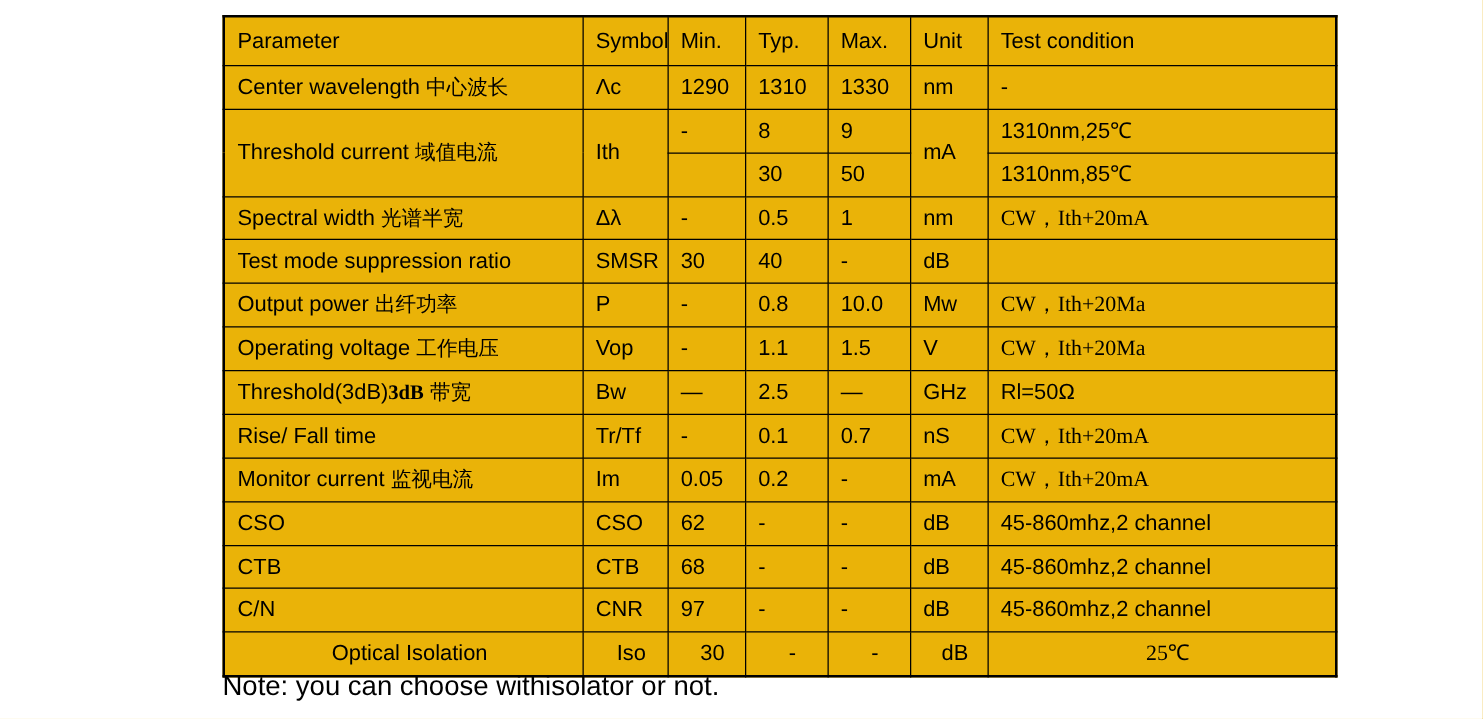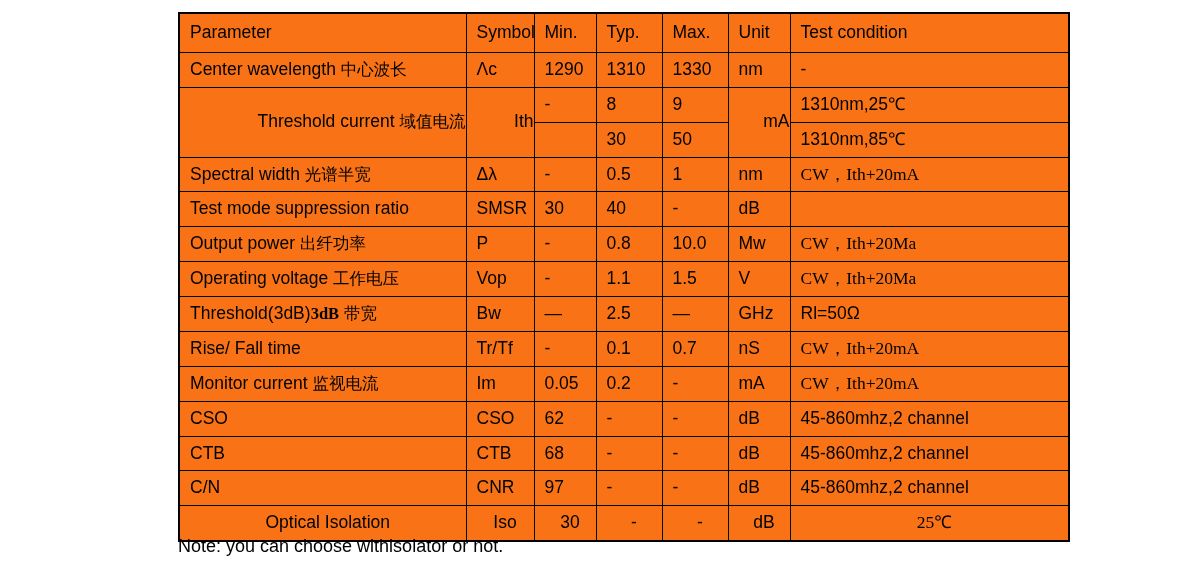--- a/index.html
+++ b/index.html
@@ -18,21 +18,21 @@
   #spec-wrap {
     position: absolute;
     left: 178px;
     top: 12px;
     width: 890px;
   }
   table.spec {
     border-collapse: collapse;
     width: 890px;
     table-layout: fixed;
-    background: #f97316;
+    background: #eab308;
   }
   table.spec col.c-param  { width: 287px; }
   table.spec col.c-symbol { width: 68px; }
   table.spec col.c-min    { width: 62px; }
   table.spec col.c-typ    { width: 66px; }
   table.spec col.c-max    { width: 66px; }
   table.spec col.c-unit   { width: 62px; }
   table.spec col.c-test   { width: 279px; }
 
   table.spec td {
@@ -62,30 +62,30 @@
     border-left: none;
   }
   table.spec td:last-child {
     border-right: none;
   }
   
   tr.header-row td {
     padding-top: 8px;
     padding-bottom: 8px;
   }
-  td.no-bottom { border-bottom: none; text-align: right; }
+  td.no-bottom { border-bottom: none; }
 
   .cjk { font-family: Liberation Serif, serif; font-size: 16.5px; }
   .bold { font-weight: bold; }
 
   #note {
     position: absolute;
     left: 178px;
     top: 536px;
-    font-size: 18px;
+    font-size: 22px;
   }
 </style>
 </head>
 <body>
 
 <div id="spec-wrap">
   <table class="spec">
     <colgroup>
       <col class="c-param">
         <col class="c-symbol">

